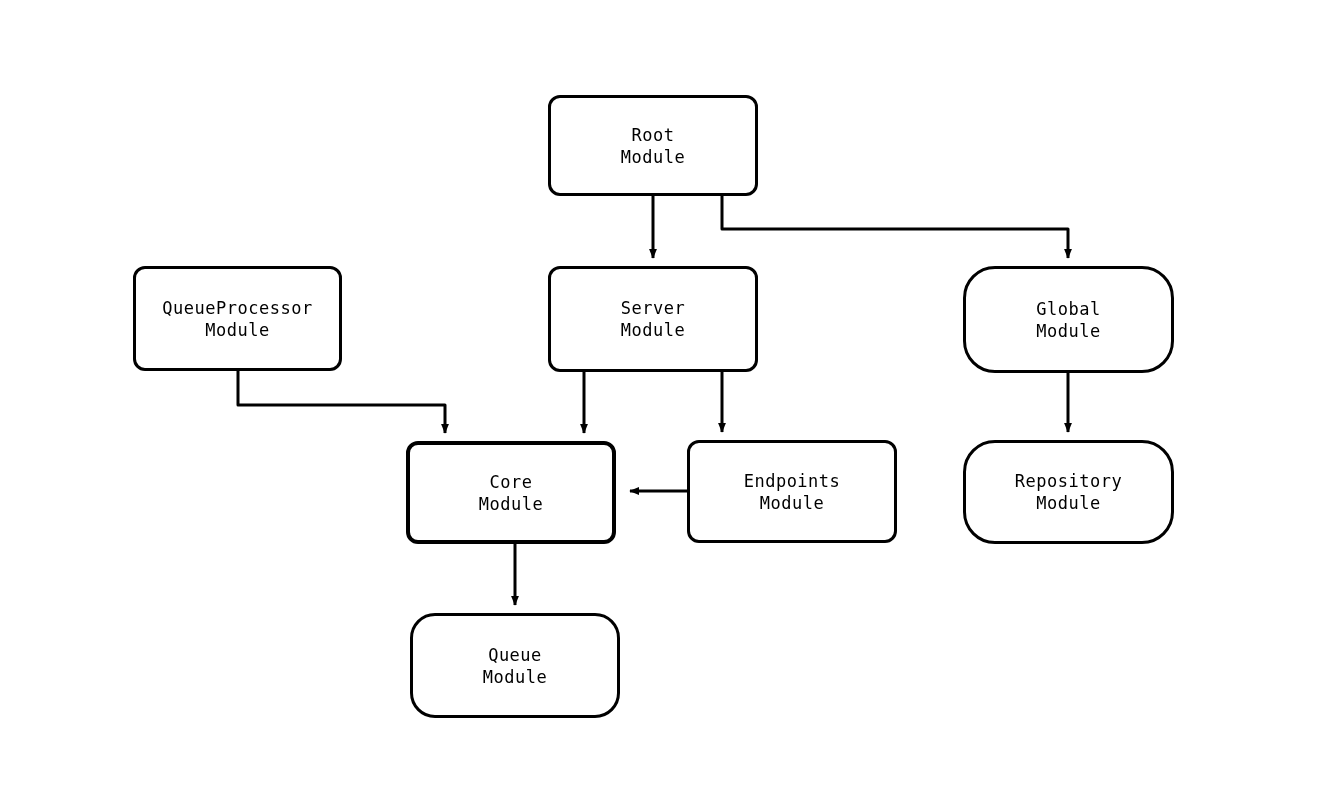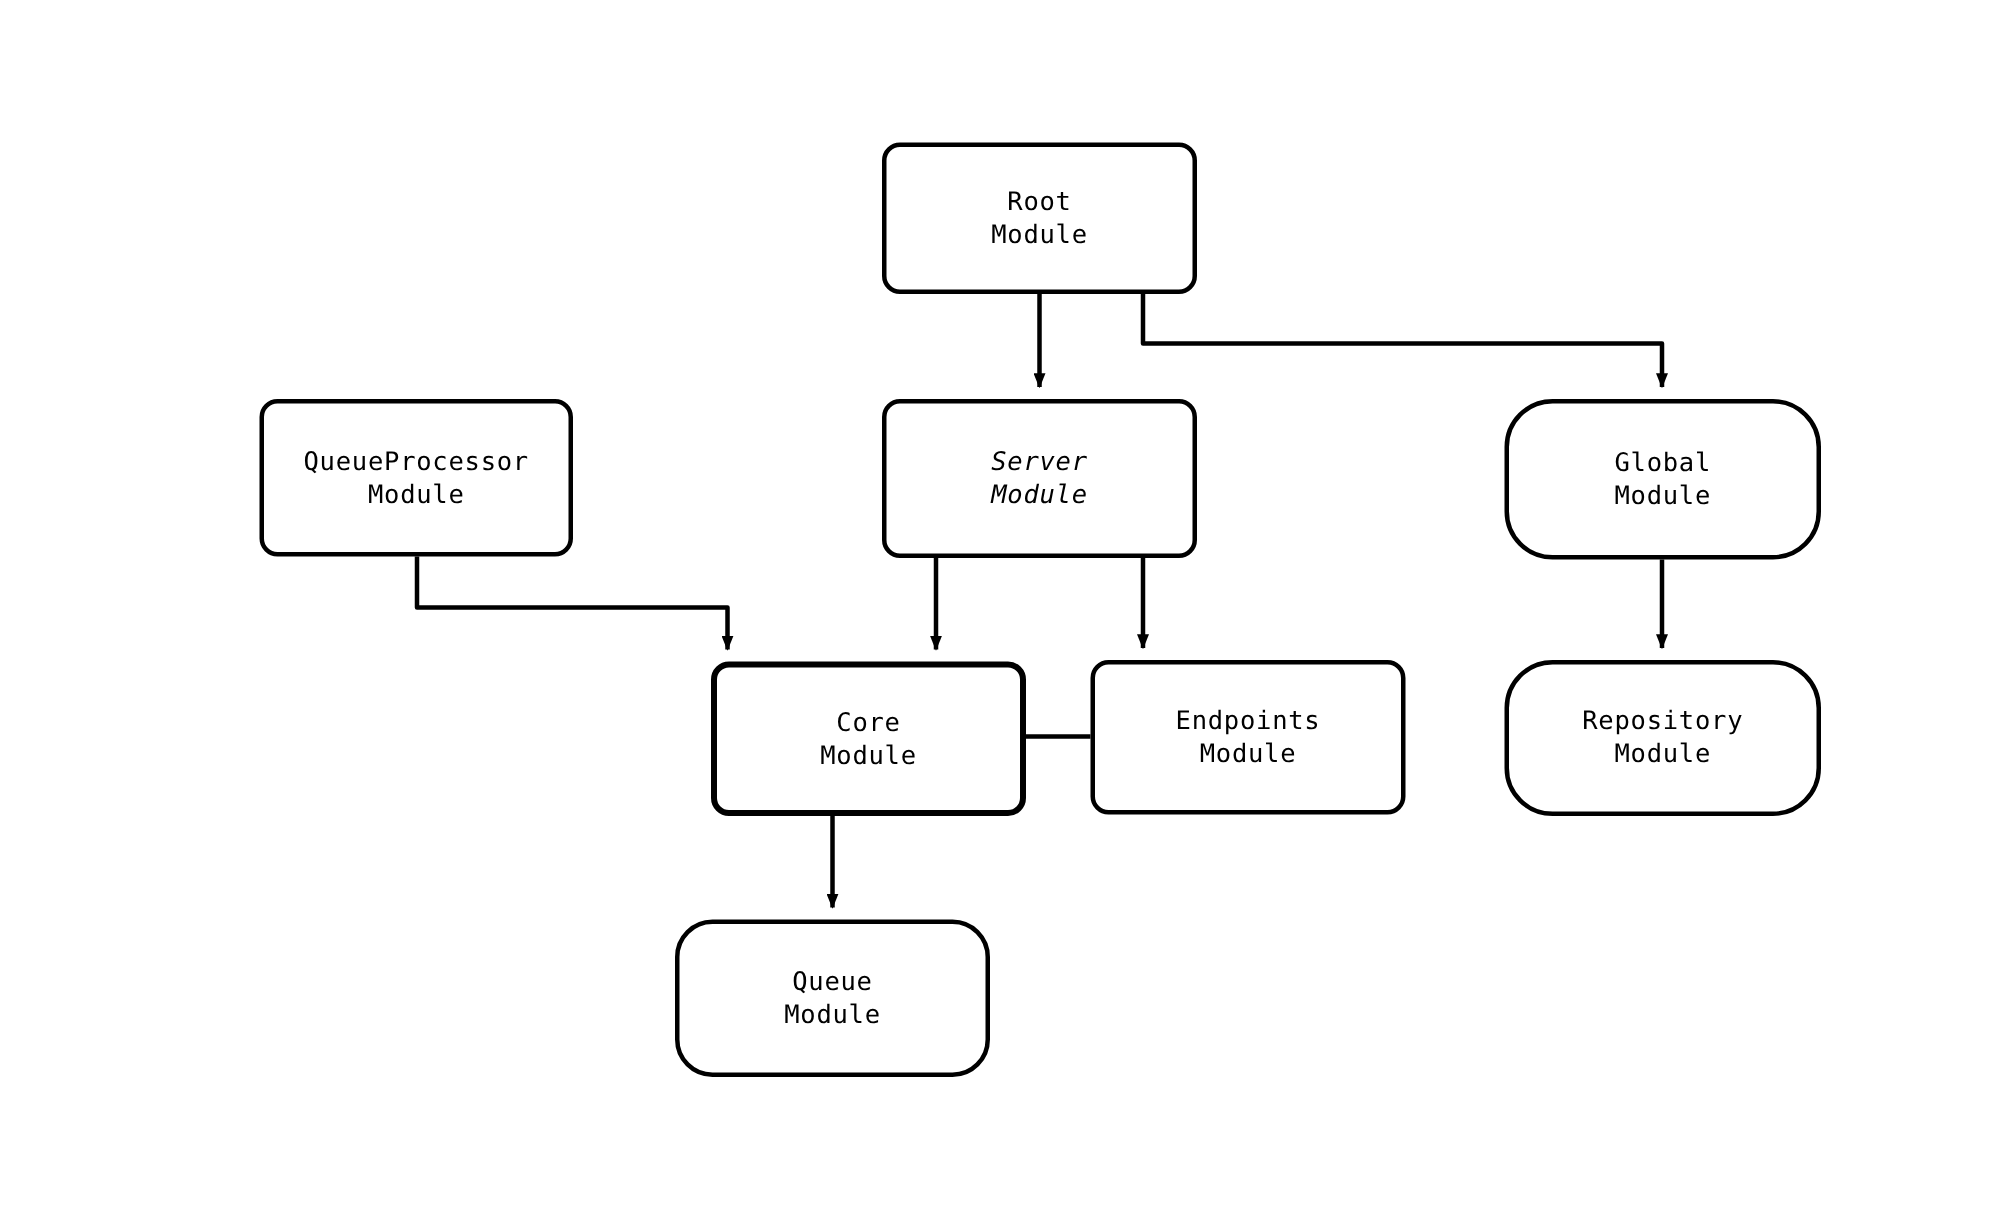--- a/index.html
+++ b/index.html
@@ -14,21 +14,20 @@
     font-family: "DejaVu Sans Mono", "Liberation Mono", monospace;
     overflow: hidden;
     position: relative;
   }
   #diagram-canvas {
     position: absolute;
     left: 0;
     top: 0;
     width: 1058px;
     height: 809px;
-    margin-left: 40px;
   }
   .edge-layer {
     position: absolute;
     left: 0;
     top: 0;
     width: 1337px;
     height: 809px;
     pointer-events: none;
   }
   .node {
@@ -103,31 +102,31 @@
   <div class="node" style="left:548px; top:95px; width:210px; height:101px;">
     <div class="node-label">Root
 Module</div>
   </div>
 
   <div class="node" style="left:133px; top:266px; width:209px; height:105px;">
     <div class="node-label">QueueProcessor
 Module</div>
   </div>
 
-  <div class="node" style="left:548px; top:266px; width:210px; height:106px;font-style:italic;">
+  <div class="node" style="left:548px; top:266px; width:210px; height:106px;">
     <div class="node-label">Server
 Module</div>
   </div>
 
   <div class="node" style="left:963px; top:266px; width:211px; height:107px;border-radius:32px;">
     <div class="node-label">Global
 Module</div>
   </div>
 
-  <div class="node emphasis" style="left:434px; top:441px; width:210px; height:103px;">
+  <div class="node emphasis" style="left:406px; top:441px; width:210px; height:103px;">
     <div class="node-label">Core
 Module</div>
   </div>
 
   <div class="node" style="left:687px; top:440px; width:210px; height:103px;">
     <div class="node-label">Endpoints
 Module</div>
   </div>
 
   <div class="node" style="left:963px; top:440px; width:211px; height:104px;border-radius:32px;">

